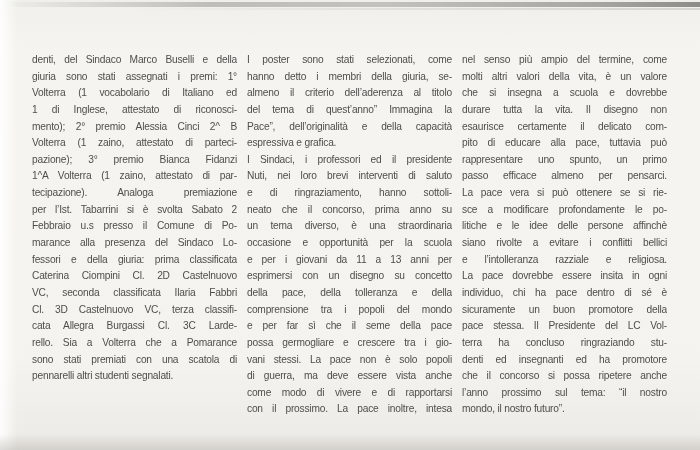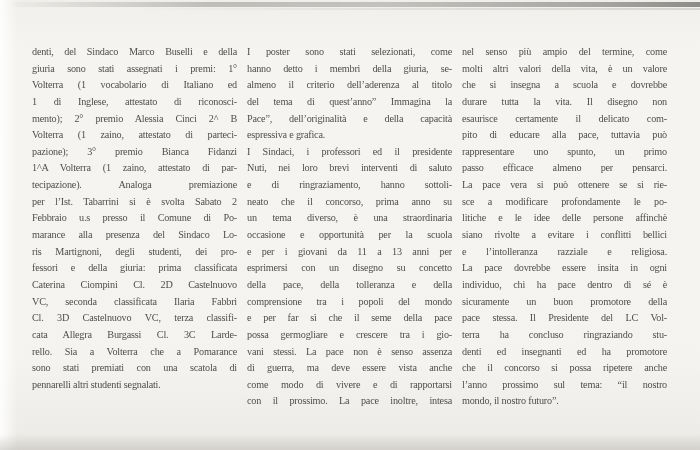--- a/index.html
+++ b/index.html
@@ -59,24 +59,23 @@
   .bottom-shade {
     position: absolute;
     bottom: 0;
     left: 0;
     width: 700px;
     height: 16px;
     background: linear-gradient(to bottom, rgba(170,167,160,0), rgba(168,165,158,0.38));
   }
   .col {
     position: absolute;
-    top: 44px;
+    top: 52px;
     width: 205px;
     color: var(--ink, #4f4e4b);
-    font-family: Liberation Serif, serif;
   }
   .col-1 { left: 32px; }
   .col-2 { left: 247px; }
   .col-3 { left: 462px; }
   .line {
     font-size: 10.2px;
     line-height: 16.65px;
     height: 16.65px;
     max-height: 16.65px;
     overflow: hidden;
@@ -105,21 +104,20 @@
       <div class="line">Volterra (1 vocabolario di Italiano ed</div>
       <div class="line">1 di Inglese, attestato di riconosci-</div>
       <div class="line">mento); 2° premio Alessia Cinci 2^ B</div>
       <div class="line">Volterra (1 zaino, attestato di parteci-</div>
       <div class="line">pazione); 3° premio Bianca Fidanzi</div>
       <div class="line">1^A Volterra (1 zaino, attestato di par-</div>
       <div class="line">tecipazione). Analoga premiazione</div>
       <div class="line">per l’Ist. Tabarrini si è svolta Sabato 2</div>
       <div class="line">Febbraio u.s presso il Comune di Po-</div>
       <div class="line">marance alla presenza del Sindaco Lo-</div>
-      <div class="line">ris Martignoni, degli studenti, dei pro-</div>
       <div class="line">fessori e della giuria: prima classificata</div>
       <div class="line">Caterina Ciompini Cl. 2D Castelnuovo</div>
       <div class="line">VC, seconda classificata Ilaria Fabbri</div>
       <div class="line">Cl. 3D Castelnuovo VC, terza classifi-</div>
       <div class="line">cata Allegra Burgassi Cl. 3C Larde-</div>
       <div class="line">rello. Sia a Volterra che a Pomarance</div>
       <div class="line">sono stati premiati con una scatola di</div>
       <div class="line end">pennarelli altri studenti segnalati.</div>
     </div>
   <div class="col col-2">
@@ -134,21 +132,21 @@
       <div class="line">e di ringraziamento, hanno sottoli-</div>
       <div class="line">neato che il concorso, prima anno su</div>
       <div class="line">un tema diverso, è una straordinaria</div>
       <div class="line">occasione e opportunità per la scuola</div>
       <div class="line">e per i giovani da 11 a 13 anni per</div>
       <div class="line">esprimersi con un disegno su concetto</div>
       <div class="line">della pace, della tolleranza e della</div>
       <div class="line">comprensione tra i popoli del mondo</div>
       <div class="line">e per far sì che il seme della pace</div>
       <div class="line">possa germogliare e crescere tra i gio-</div>
-      <div class="line">vani stessi. La pace non è senso assenza</div>
+      <div class="line">vani stessi. La pace non è solo popoli</div>
       <div class="line">di guerra, ma deve essere vista anche</div>
       <div class="line">come modo di vivere e di rapportarsi</div>
       <div class="line">con il prossimo. La pace inoltre, intesa</div>
     </div>
   <div class="col col-3">
       <div class="line">nel senso più ampio del termine, come</div>
       <div class="line">molti altri valori della vita, è un valore</div>
       <div class="line">che si insegna a scuola e dovrebbe</div>
       <div class="line">durare tutta la vita. Il disegno non</div>
       <div class="line">esaurisce certamente il delicato com-</div>

